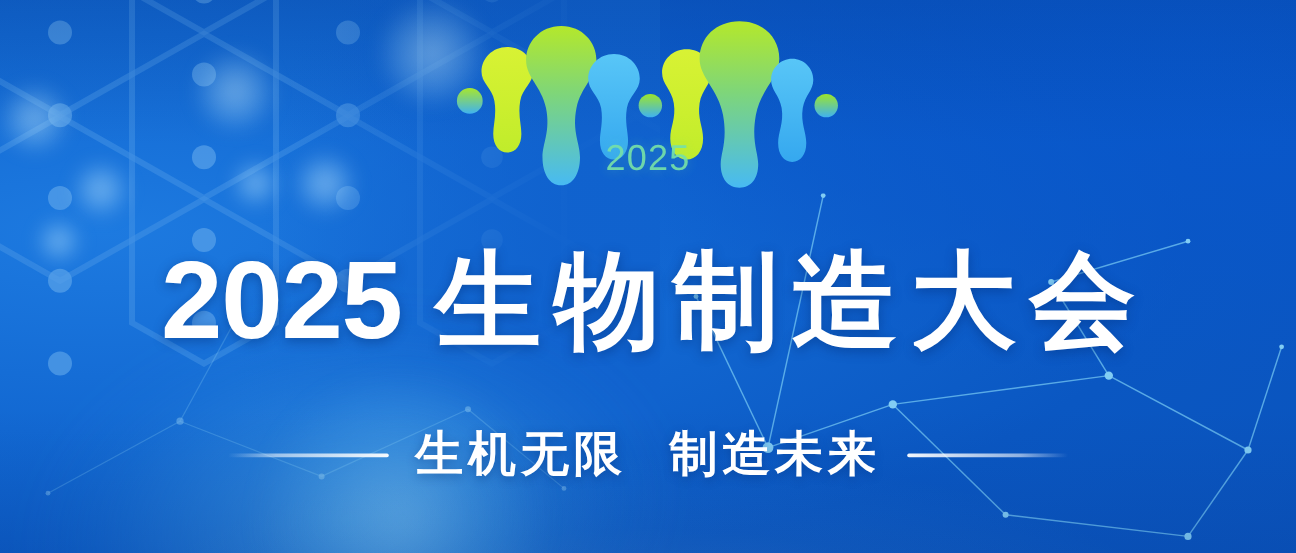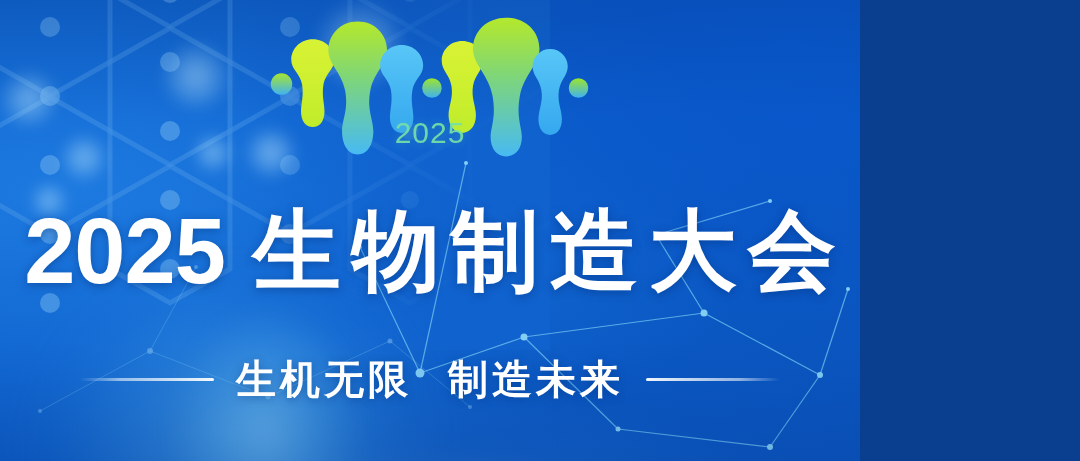--- a/index.html
+++ b/index.html
@@ -7,21 +7,21 @@
     margin: 0;
     padding: 0;
     background: #0a3f8f;
   }
   body {
     font-family: "Liberation Sans", "DejaVu Sans", sans-serif;
   }
 
   .banner {
     position: relative;
-    width: 860px;
+    width: 1080px;
     height: 461px;
     overflow: hidden;
     background: #0f172a;
     isolation: isolate;
   }
 
   
   .bg-base {
     position: absolute;
     inset: 0;

